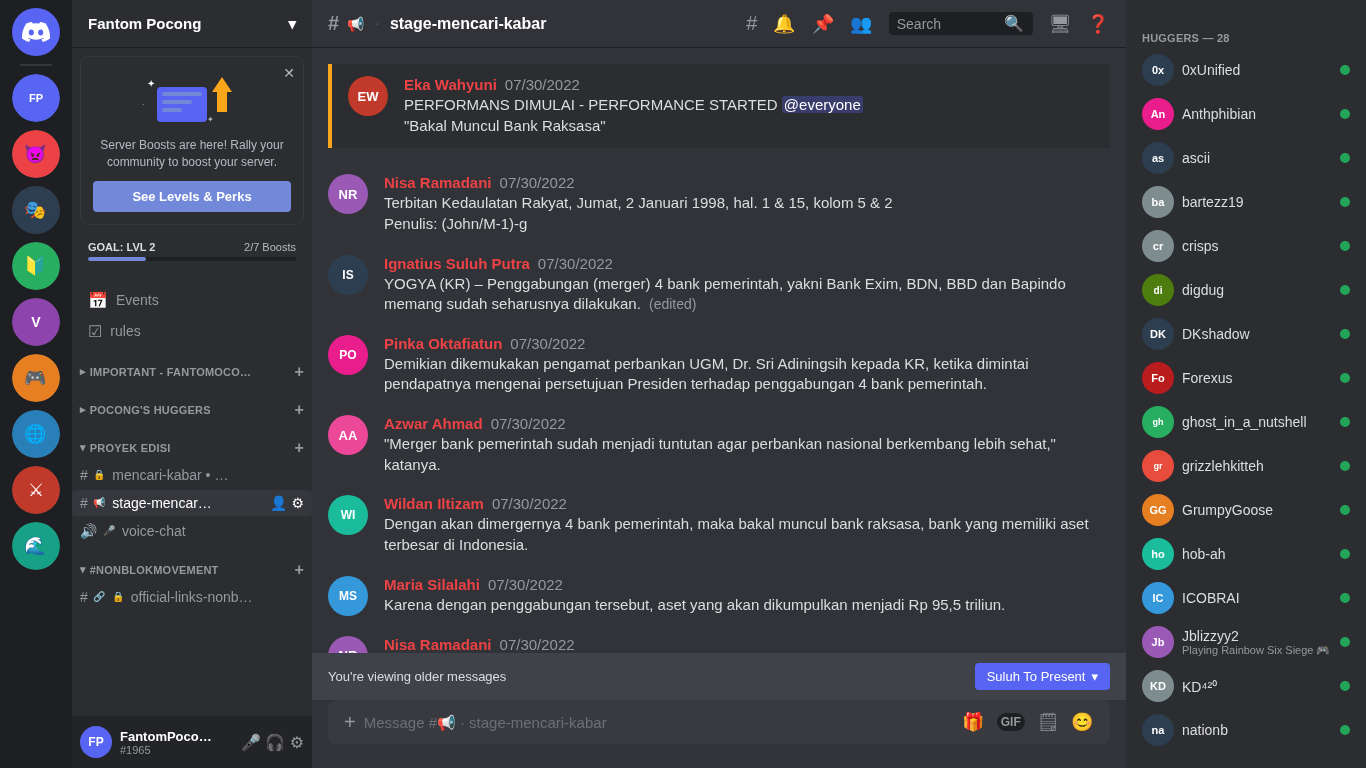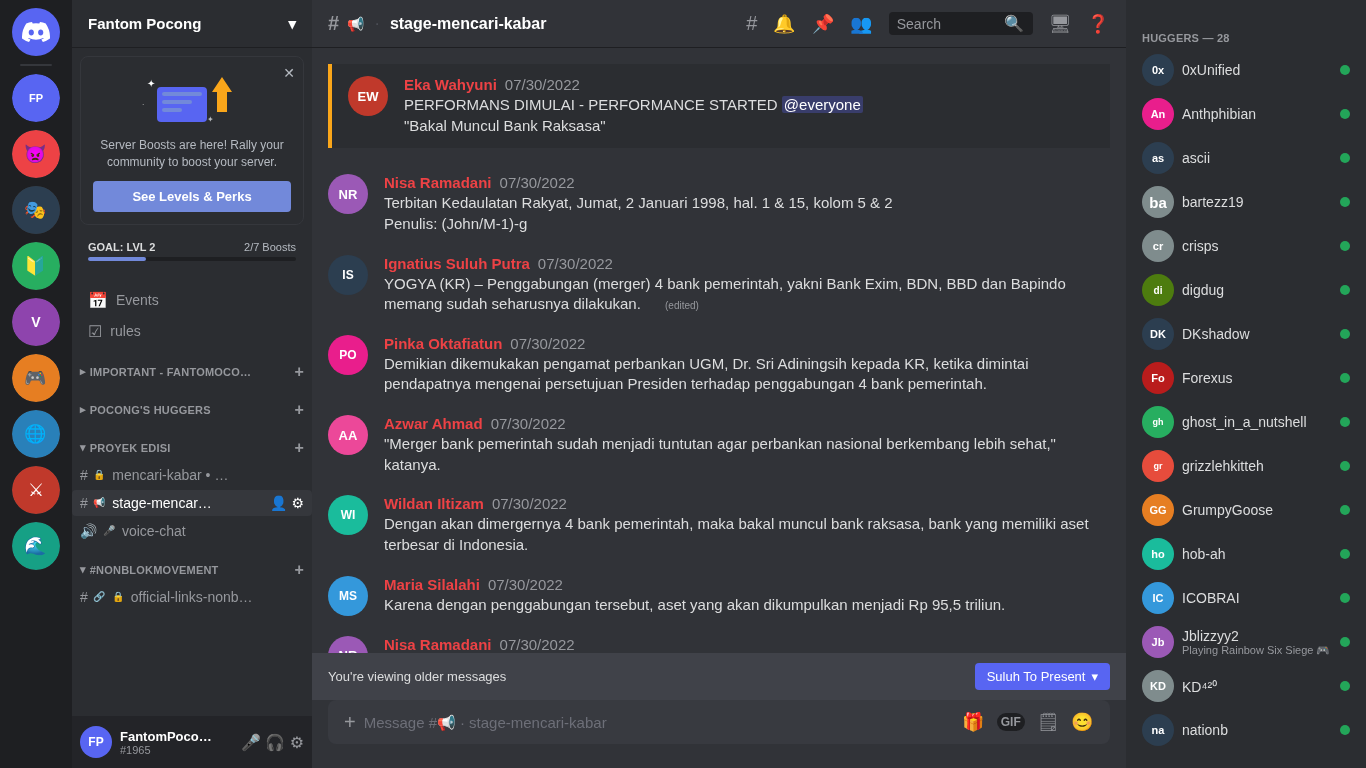--- a/index.html
+++ b/index.html
@@ -95,21 +95,21 @@
     }
 
     .message { display: flex; gap: 16px; padding: 2px 16px; position: relative; }
     .message.first-in-group { margin-top: 16px; padding-top: 2px; }
     .message-avatar { width: 40px; height: 40px; border-radius: 50%; background: #5865f2; flex-shrink: 0; overflow: hidden; display: flex; align-items: center; justify-content: center; font-size: 16px; font-weight: 700; color: #fff; }
     .message-content { flex: 1; min-width: 0; }
     .message-header { display: flex; align-items: flex-start; gap: 8px; margin-bottom: 2px; }
     .message-author { font-size: 15px; font-weight: 600; cursor: pointer; }
     .message-time { font-size: 15px; color: #96989d; }
     .message-text { font-size: 15px; color: #dcddde; line-height: 1.375; word-wrap: break-word; }
-    .message-text .edited { font-size: 10px; color: #96989d; margin-left: 20px; }
+    .message-text .edited { font-size: 14px; color: #96989d; margin-left: 4px; }
 
     
     .author-red { color: #ed4245; }
 
     
     .bottom-bar { position: relative; }
     .older-messages-banner {
       background: #404249; padding: 10px 16px; display: flex; align-items: center; justify-content: space-between; font-size: 13px;
     }
     .jump-to-present-btn {
@@ -462,21 +462,21 @@
 
   <div class="member-item">
     <div class="member-avatar" style="background:#2c3e50;font-size:11px;">as</div>
     <div class="member-info">
       <div class="member-name">ascii</div>
     </div>
     <div class="status-dot"></div>
   </div>
 
   <div class="member-item">
-    <div class="member-avatar" style="background:#7f8c8d;font-size:15px;">ba</div>
+    <div class="member-avatar" style="background:#7f8c8d;font-size:11px;">ba</div>
     <div class="member-info">
       <div class="member-name">bartezz19</div>
     </div>
     <div class="status-dot"></div>
   </div>
 
   <div class="member-item">
     <div class="member-avatar" style="background:#7f8c8d;font-size:11px;">cr</div>
     <div class="member-info">
       <div class="member-name">crisps</div>

